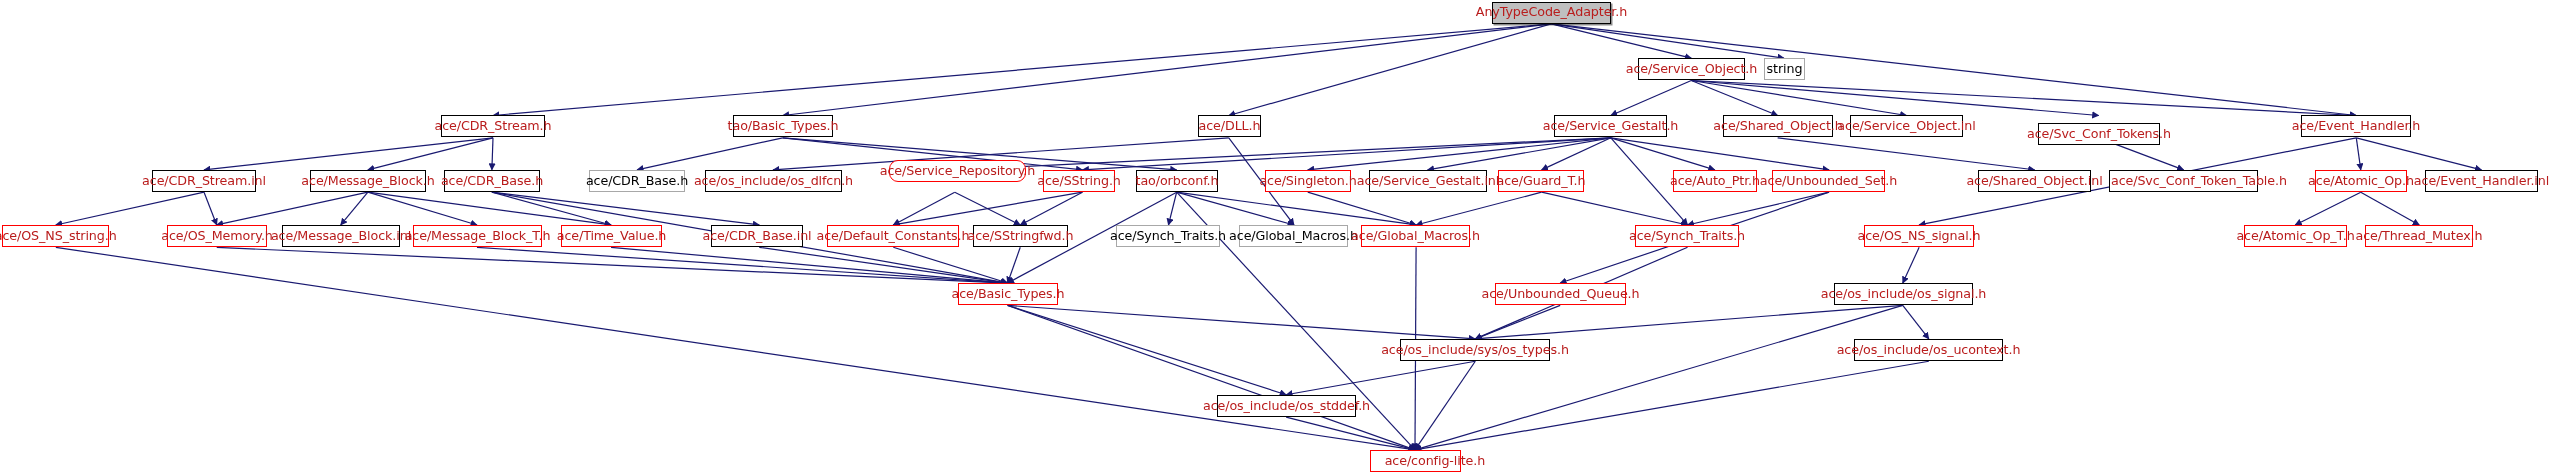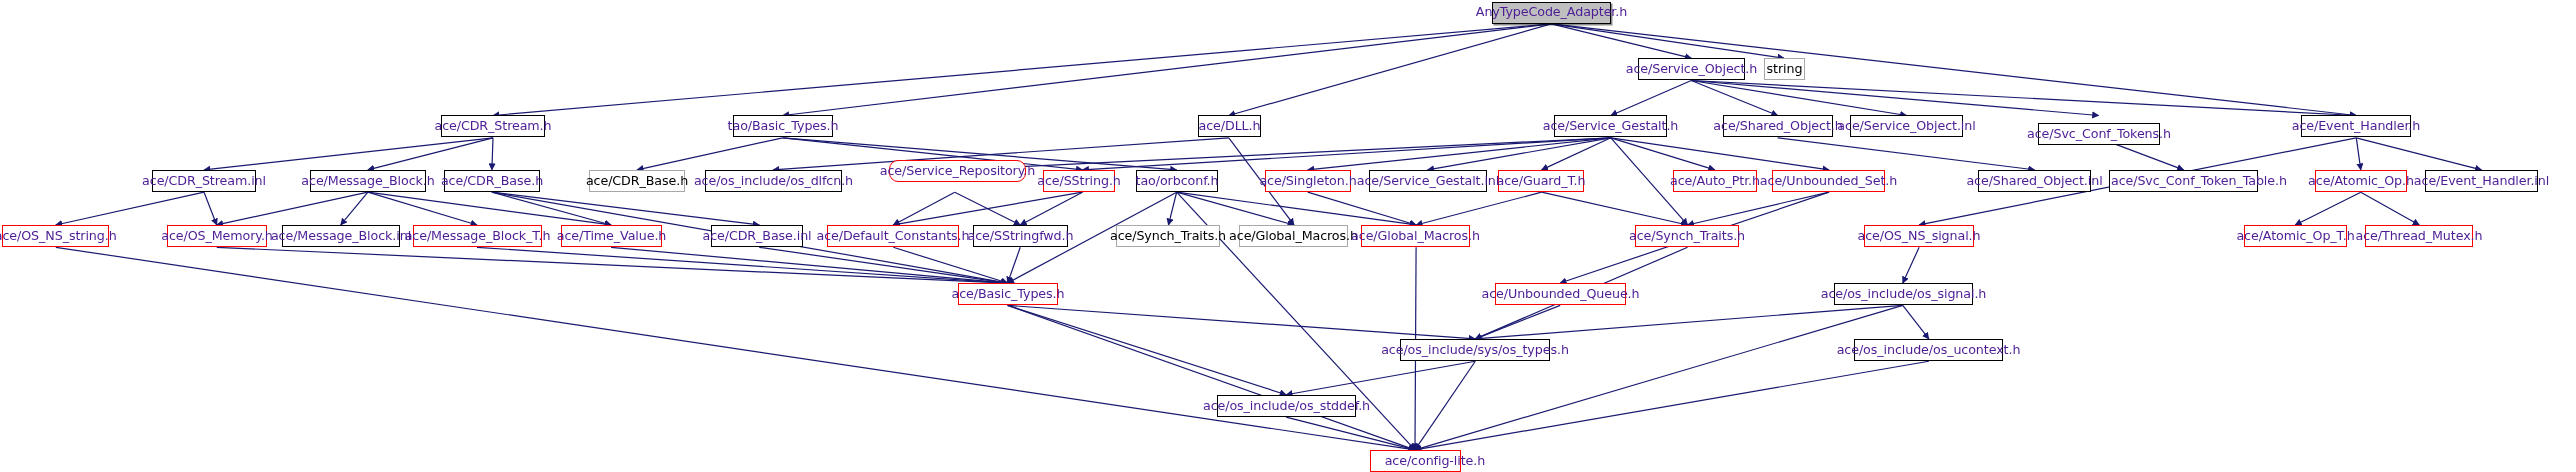--- a/index.html
+++ b/index.html
@@ -15,21 +15,21 @@
   #edges{position:absolute;left:0;top:0;width:2576px;height:473px;}
   .node{
     position:absolute;
     box-sizing:border-box;
     display:flex;
     align-items:center;
     justify-content:center;
     height:22.3px;
     border:0.7px solid #000000;
     background:#ffffff;
-    color:#4c1d95;
+    color:#b91c1c;
     font-size:12.7px;
     line-height:12.7px;
     white-space:nowrap;
     letter-spacing:-0.1px;
     padding:0 5.2px;
     z-index:5;
   }
   .node.root{
     background:#bfbfbf;
     border:0.7px solid #000000;

